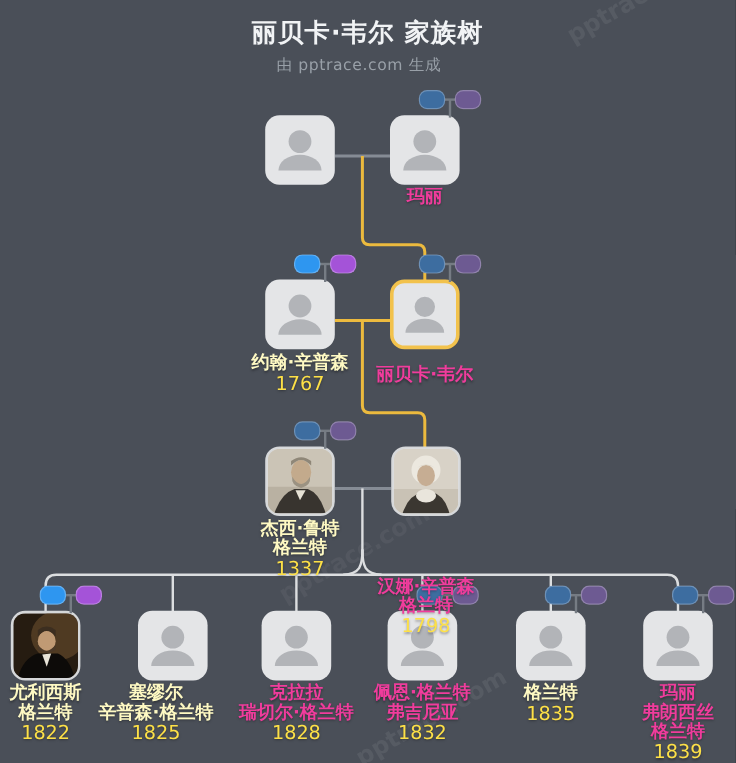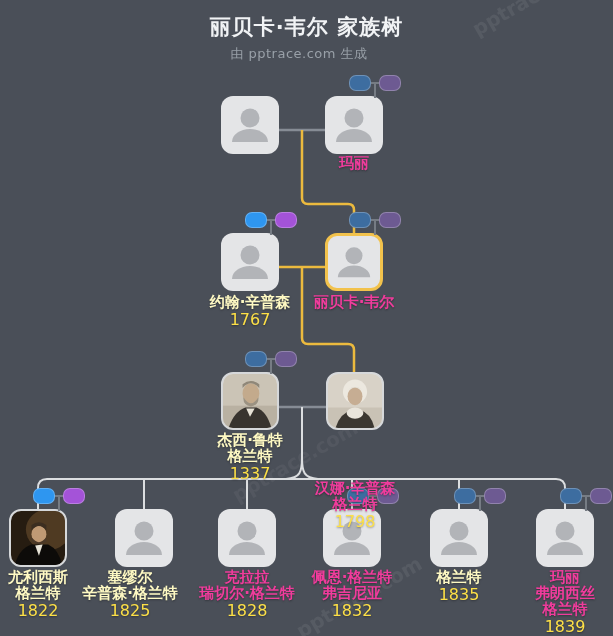--- a/index.html
+++ b/index.html
@@ -133,21 +133,21 @@
     <div class="vstub"></div>
     <div class="pill father"></div>
     <div class="pill mother"></div>
   </div>
   <div class="node highlighted" style="left:325px;top:233px;">
     <svg viewBox="0 0 58 58">
       <circle cx="29" cy="22" r="9.5" fill="#b2b4b8"></circle>
         <path d="M11 46 A18 13 0 0 1 47 46 Z" fill="#b2b4b8"></path>
     </svg>
   </div>
-  <div class="plabel" style="left:279px;top:294px;">
+  <div class="plabel" style="left:279px;top:304px;">
     <div class="nline female">丽贝卡·韦尔</div>
   </div>
 
   <div class="pills dim" style="left:245px;top:351px;">
     <div class="hbar"></div>
     <div class="vstub"></div>
     <div class="pill father"></div>
     <div class="pill mother"></div>
   </div>
   <div class="node photo" style="left:221px;top:372px;">

